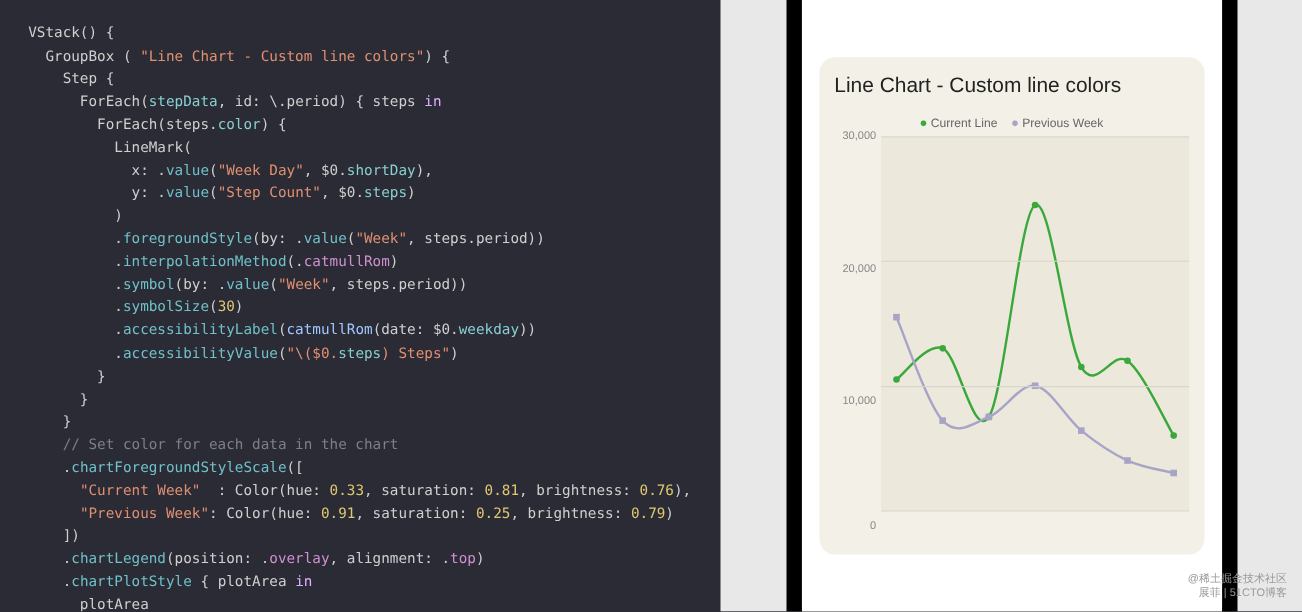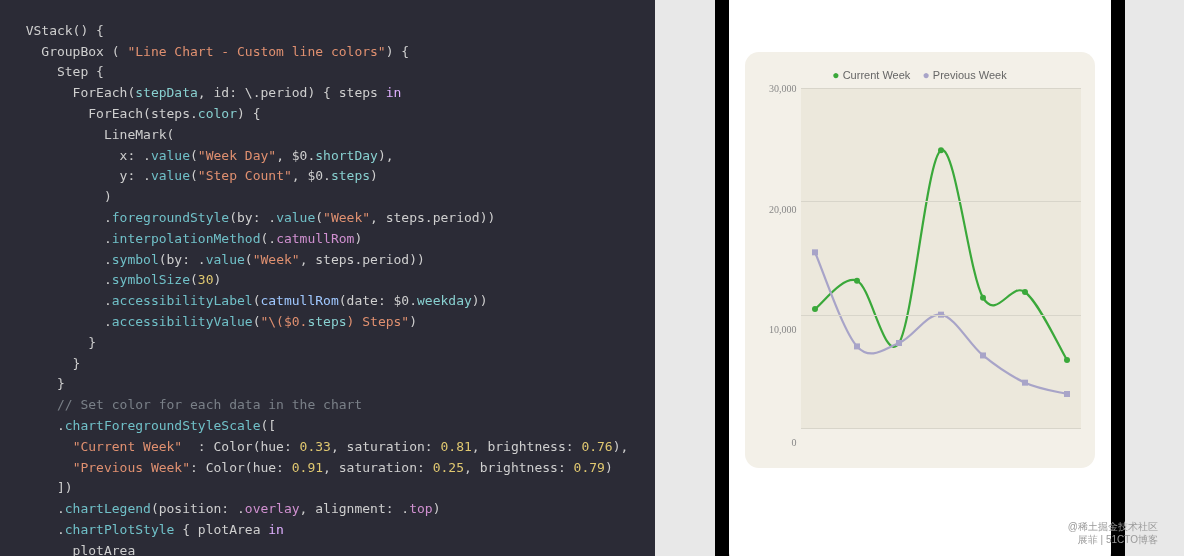--- a/index.html
+++ b/index.html
@@ -67,21 +67,21 @@
     margin-bottom: 6px;
   }
   .legend span.dot { font-size: 12px; }
   .plot {
     width: 100%;
     height: 362px;
     position: relative;
   }
   .ylab {
     position: absolute;
-    font-family: Liberation Serif, serif;
+    font-family: Liberation Sans, sans-serif;
     font-size: 10px;
     color: #888;
     right: calc(100% - 38px);
     transform: translateY(-50%);
     text-align: left;
   }
   .plot-area {
     position: absolute;
     left: 42px; top: 0; right: 0; bottom: 22px;
     background: #ece8dc;
@@ -90,21 +90,21 @@
     position: absolute; left:0; right:0; height:1px; background:#d8d5ca;
   }
   .xticks {
     position:absolute; left:42px; right:0; bottom:0; height:18px;
     display:flex; justify-content:space-between;
     font-family:-apple-system,sans-serif; font-size:10px; color:#888;
     padding: 4px 6px 0 6px;
   }
   .watermark {
     position: absolute;
-    bottom: 10px; right: 26px;
+    bottom: 10px; right: 14px;
     font-size: 10px;
     color: #999;
     font-family: -apple-system, sans-serif;
     text-align: right;
     line-height: 1.3;
   }
 
   
   .kw  { color: #e0b0ff; }
   .fn  { color: #a0c8ff; }
@@ -154,23 +154,24 @@
 
 
 
 </div>
 
 <div class="preview-panel">
   <div class="phone-frame">
 
     <div class="phone-screen">
       <div class="chart-card">
+        <div class="chart-title">Line Chart - Custom line colors</div>
         <div class="legend">
           <span class="dot" style="color:#3aa83a">●</span>
-          <span>Current Week</span>
+          <span>Current Line</span>
           &nbsp;&nbsp;
           <span class="dot" style="color:#a8a4c8">●</span>
           <span>Previous Week</span>
         </div>
         <div class="plot">
           <div class="ylab" style="top:0%">30,000</div>
           <div class="ylab" style="top:33.3%">20,000</div>
           <div class="ylab" style="top:66.6%">10,000</div>
           <div class="ylab" style="top:100%;transform:translateY(-120%)">0</div>
           <div class="plot-area" id="plot-area">

